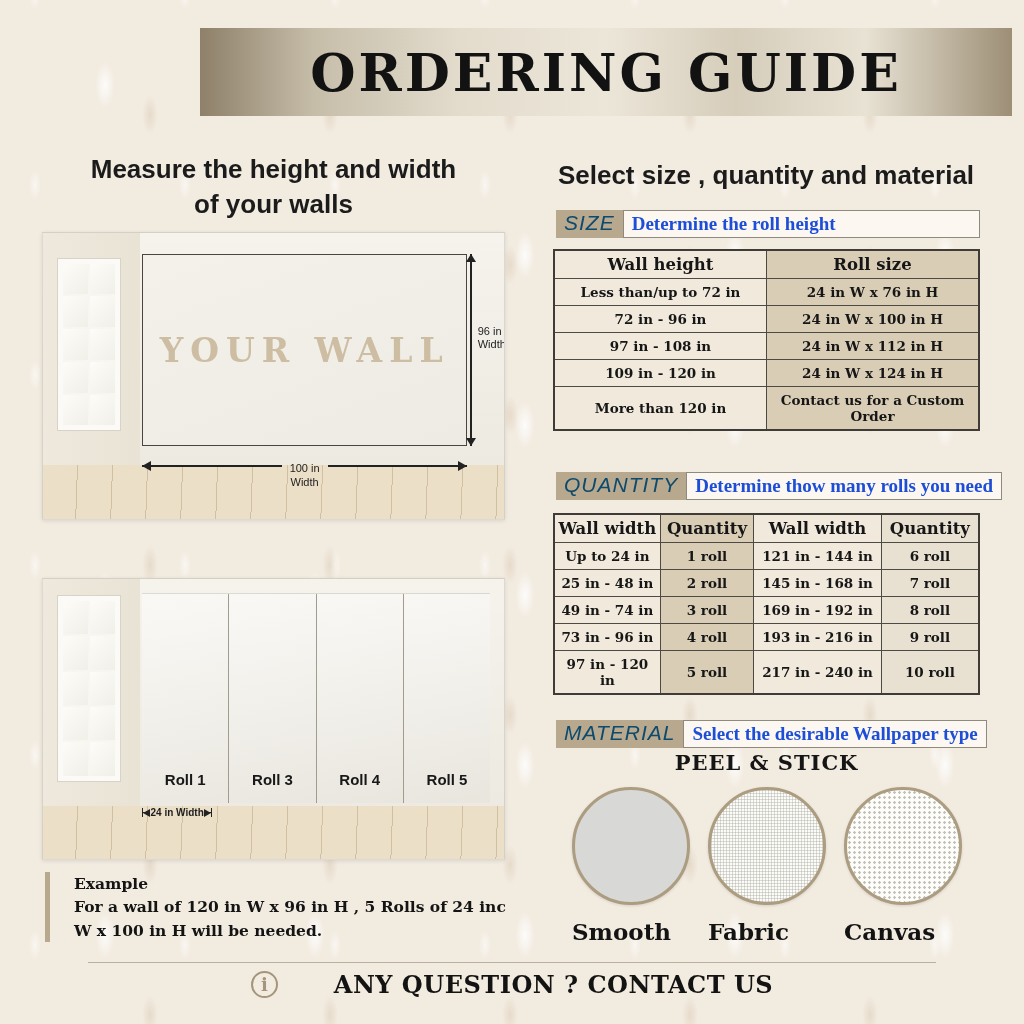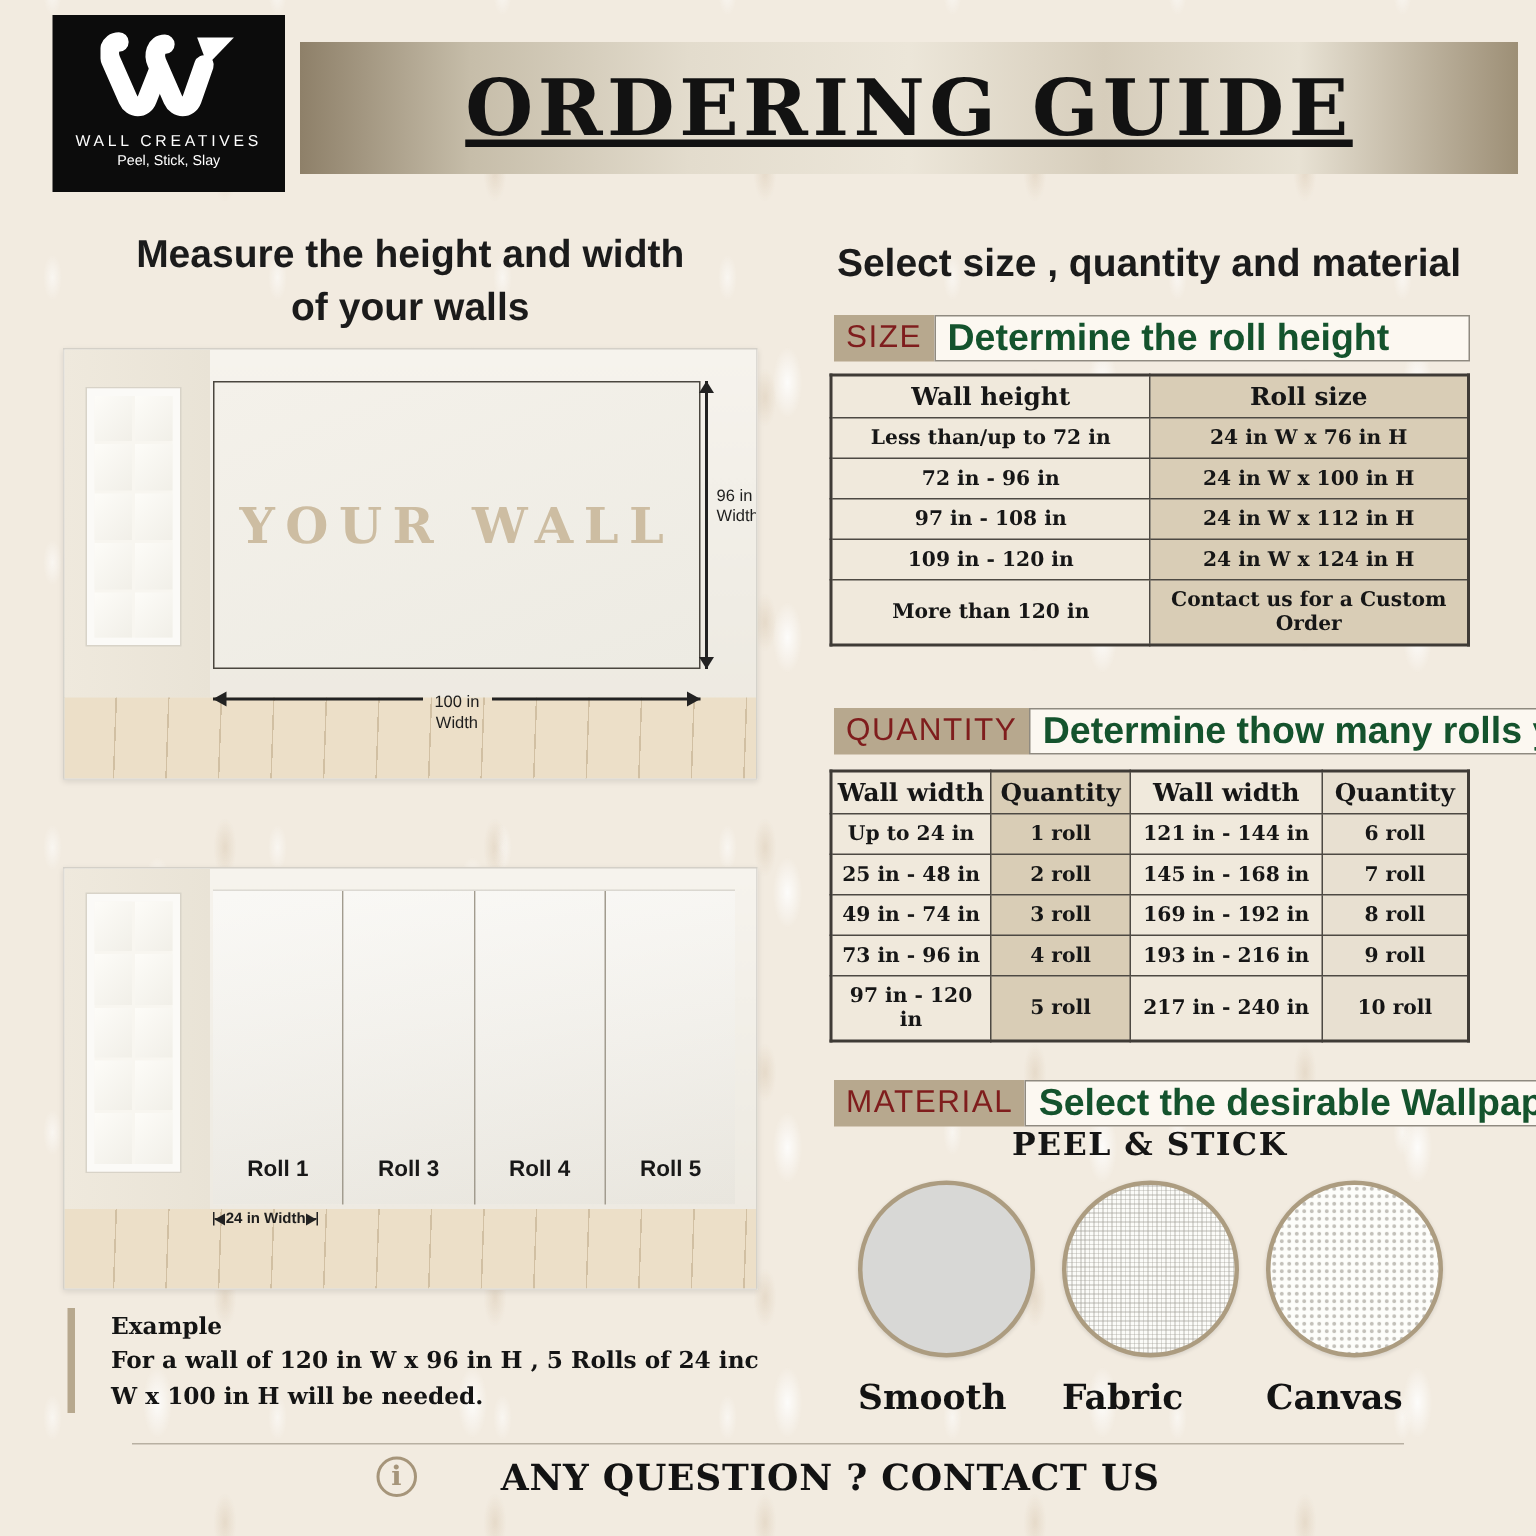--- a/index.html
+++ b/index.html
@@ -17,21 +17,21 @@
   }
   
   .logo-box { position:absolute; left:35px; top:10px; width:155px; height:118px; background:#0c0c0c;
     display:flex; flex-direction:column; align-items:center; justify-content:flex-start; padding-top:10px; }
   .logo-mark { width:92px; height:62px; }
   .logo-name { color:#fff; font-size:10.5px; letter-spacing:2.5px; font-weight:400; margin-top:6px; white-space:nowrap; }
   .logo-tagline { color:#fff; font-size:9.5px; margin-top:2px; white-space:nowrap; }
   .banner { position:absolute; left:200px; top:28px; width:812px; height:88px;
     background:linear-gradient(90deg,#8e8069 0%,#c6bda9 14%,#e3dccd 32%,#ece6d9 50%,#d6cdbb 66%,#e8e2d4 82%,#9d8f76 100%);
     display:flex; align-items:center; justify-content:center; }
-  .banner-title { font-family:"DejaVu Serif", serif; font-weight:700; font-size:52px; letter-spacing:3px; color:#121212;text-decoration:underline; }
+  .banner-title { font-family:"DejaVu Serif", serif; font-weight:700; font-size:52px; letter-spacing:3px; color:#121212; }
   
   .col-heading { position:absolute; text-align:center; color:#1b1b1b; font-size:26px; font-weight:700; line-height:1.35; }
   .left-heading  { left:42px;  top:152px; width:463px; }
   .right-heading { left:520px; top:158px; width:492px; font-weight:600; }
   
   .scene { position:absolute; left:42px; width:463px; overflow:hidden;
     background:linear-gradient(180deg,#f6f3ed 0%,#efece4 60%,#ece8df 100%);
     border:1px solid rgba(0,0,0,.10); box-shadow:0 1px 4px rgba(0,0,0,.10); }
   .scene1 { top:232px; height:288px; }
   .scene2 { top:578px; height:282px; }
@@ -68,23 +68,23 @@
   .rw-line { flex:1; height:1.5px; background:#222; position:relative; }
   .rw-line.l::before { content:""; position:absolute; left:0; top:-3px; border-top:4px solid transparent; border-bottom:4px solid transparent; border-right:7px solid #222; }
   .rw-line.r::after  { content:""; position:absolute; right:0; top:-3px; border-top:4px solid transparent; border-bottom:4px solid transparent; border-left:7px solid #222; }
   .rw-tick { width:1px; height:9px; background:#222; }
   .roll-width-label { padding:0 3px; font-size:10px; font-weight:700; color:#1d1d1d; white-space:nowrap; }
   
   .example { position:absolute; left:45px; top:872px; width:462px; border-left:5px solid #b7a88e; padding-left:24px;
     font-family:"DejaVu Serif", serif; font-weight:700; color:#141414; font-size:15.5px; line-height:1.5; }
   
   .section-head { position:absolute; left:556px; width:424px; display:flex; align-items:stretch; }
-  .sec-label { background:#b7a88e; color:#7f1d1d; font-size:21px; font-weight:500; letter-spacing:1px; padding:1px 8px 3px; white-space:nowrap; display:flex; align-items:center; }
+  .sec-label { background:#b7a88e; color:#0c4a6e; font-size:21px; font-weight:500; letter-spacing:1px; padding:1px 8px 3px; white-space:nowrap; display:flex; align-items:center;font-style:italic; }
   .sec-title { flex:1; background:#fcf8f1; border:1px solid #8f8a80; display:flex; align-items:center; padding:0 8px;
-    font-family:Liberation Sans, sans-serif; font-weight:700; font-size:25px; color:#14532d; white-space:nowrap; }
+    font-family:Liberation Serif, serif; font-weight:700; font-size:19px; color:#1d4ed8; white-space:nowrap; }
   .head-size { top:210px; } .head-qty { top:472px; } .head-mat { top:720px; }
   table.data { position:absolute; left:553px; width:427px; border-collapse:collapse; table-layout:fixed;
     font-family:"DejaVu Serif", serif; color:#161616; }
   table.data td, table.data th { border:1px solid #4d4943; text-align:center; vertical-align:middle; }
   table.data th { font-size:16.5px; font-weight:700; padding:4px 2px; }
   table.data td { font-size:13.5px; font-weight:700; padding:5px 2px; }
   .tbl-size { top:249px; } .tbl-qty { top:513px; }
   .c-cream { background:#f0e9dc; } .c-tan { background:#d9cdb6; } .c-tan2 { background:#e8e0d1; }
   table.data { border:2px solid #3f3b36; }
   
@@ -105,29 +105,20 @@
   .footer { position:absolute; left:0; top:970px; width:1024px; display:flex; align-items:center; justify-content:center; gap:8px; }
   .info-circle { width:27px; height:27px; border-radius:50%; border:2px solid #a6957a; color:#a6957a;
     font-family:"DejaVu Serif", serif; font-weight:700; font-size:18px; display:flex; align-items:center; justify-content:center; }
   .footer-text { font-family:"DejaVu Serif", serif; font-weight:700; font-size:24px; letter-spacing:.5px; color:#131313;margin-left:48px; }
 </style>
 </head>
 <body>
 
 <div class="page">
 
-  <div class="logo-box">
-    <svg class="logo-mark" viewBox="0 0 120 80" xmlns="http://www.w3.org/2000/svg">
-      <path d="M16 10 C8 10 6 19 9 26 L24 60 C27.5 68 37.5 68 40.5 60 L50 36" fill="none" stroke="#ffffff" stroke-width="17" stroke-linecap="round" stroke-linejoin="round"></path>
-      <path d="M56 12 C48 12 46 21 49 28 L63 60 C66.5 68 76.5 68 79.5 60 L90 30" fill="none" stroke="#ffffff" stroke-width="17" stroke-linecap="round" stroke-linejoin="round"></path>
-      <polygon points="84,6 116,6 93,30" fill="#ffffff"></polygon>
-    </svg>
-    <div class="logo-name">WALL CREATIVES</div>
-    <div class="logo-tagline">Peel, Stick, Slay</div>
-  </div>
   <div class="banner">
     <div class="banner-title">ORDERING GUIDE</div>
   </div>
 
   <div class="col-heading left-heading">
     <span>Measure the height and width</span><br>
     <span>of your walls</span>
   </div>
   <div class="col-heading right-heading">Select size , quantity and material</div>
 

